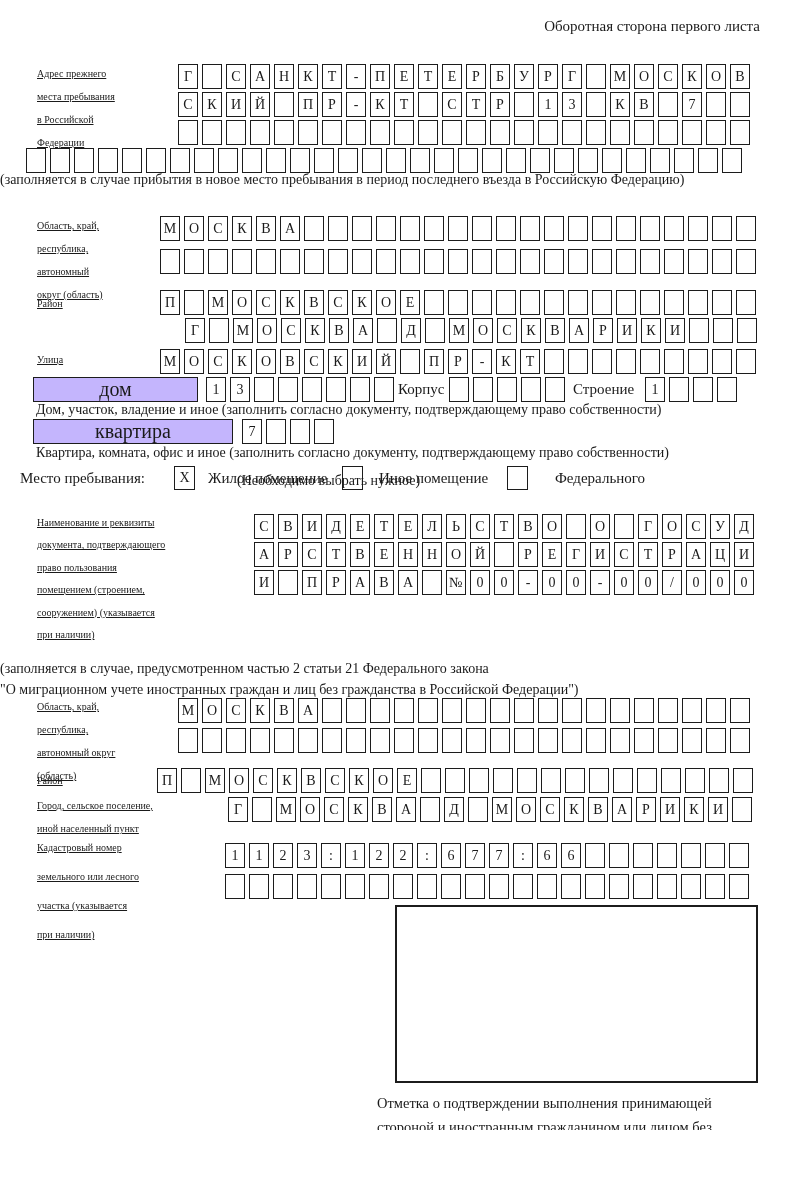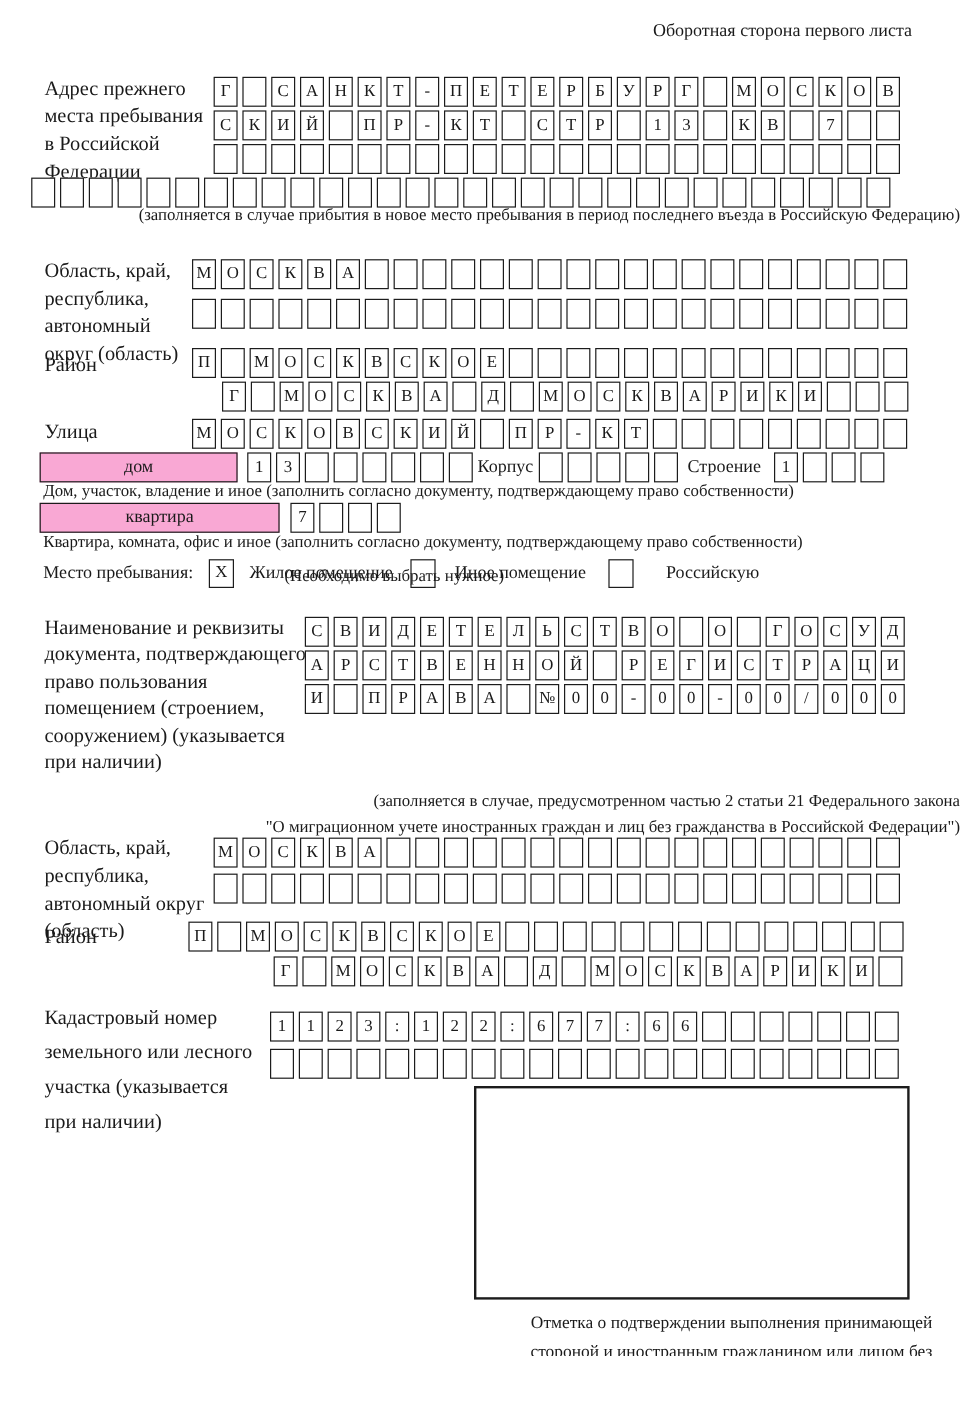--- a/index.html
+++ b/index.html
@@ -1,33 +1,33 @@
 <!DOCTYPE html>
 <html><head>
 <meta charset="utf-8">
 <style>
   html,body{margin:0;padding:0;background:#ffffff;}
   .page{
     position:relative;width:800px;height:1130px;background:#ffffff;
     font-family:"Liberation Serif","DejaVu Serif",serif;color:#1a1a1a;overflow:hidden;
   }
   .abs{position:absolute;}
-  .lbl{font-size:17px;line-height:23px;white-space:pre-line;}
+  .lbl{font-size:10px;line-height:23px;white-space:pre-line;text-decoration:underline;}
   .note{font-size:14px;white-space:pre-line;}
-  .center{text-align:right;}
+  .center{text-align:left;}
   .bold{font-weight:bold;}
   .cellrow{position:absolute;display:flex;gap:4px;}
   .cell{
     width:20px;height:25px;box-sizing:border-box;border:1.6px solid #1c1c1c;
     display:flex;align-items:center;justify-content:center;
     font-size:14px;background:#fff;flex:0 0 auto;
   }
   .labelbox{
     position:absolute;box-sizing:border-box;border:1.6px solid #1c1c1c;height:25px;
-    display:flex;align-items:center;justify-content:center;font-size:15px;background:#f9a8d4;
+    display:flex;align-items:center;justify-content:center;font-size:20px;background:#c4b5fd;
   }
   .inline-lbl{position:absolute;font-size:15px;line-height:25px;}
   .checkbox{
     position:absolute;width:21px;height:24px;box-sizing:border-box;border:1.6px solid #1c1c1c;
     display:flex;align-items:center;justify-content:center;font-size:14px;background:#fff;
   }
   .stamp-box{position:absolute;left:395px;top:905px;width:363px;height:178px;box-sizing:border-box;border:2px solid #1c1c1c;background:#fff;}
   .caption{font-size:14.5px;line-height:24px;white-space:pre-line;}
 </style>
 </head>
@@ -328,27 +328,27 @@
 
   <div class="labelbox" style="left:33px;top:419px;width:200px;text-align:center;">квартира</div>
   <div class="cellrow" style="left:242px;top:419px;">
       <span class="cell">7</span>
       <span class="cell"></span>
       <span class="cell"></span>
       <span class="cell"></span>
     </div>
   <div class="abs note" style="left:36px;top:445px;">Квартира, комната, офис и иное (заполнить согласно документу, подтверждающему право собственности)</div>
 
-  <div class="inline-lbl" style="left:36px;top:466px;">Место пребывания:</div>
+  <div class="inline-lbl" style="left:20px;top:466px;">Место пребывания:</div>
   <div class="checkbox" style="left:174px;top:466px;">X</div>
   <div class="inline-lbl" style="left:208px;top:466px;">Жилое помещение</div>
   <div class="checkbox" style="left:342px;top:466px;"></div>
   <div class="inline-lbl" style="left:379px;top:466px;">Иное помещение</div>
   <div class="checkbox" style="left:507px;top:466px;"></div>
-  <div class="inline-lbl" style="left:555px;top:466px;">Российскую</div>
+  <div class="inline-lbl" style="left:555px;top:466px;">Федерального</div>
   <div class="abs note" style="left:237px;top:473px;width:230px;text-align:left;">(Необходимо выбрать нужное)</div>
 
   <div class="abs lbl" style="left:37px;top:512px;line-height:22.4px;">Наименование и реквизиты
 документа, подтверждающего
 право пользования
 помещением (строением,
 сооружением) (указывается
 при наличии)</div>
   <div class="cellrow" style="left:254px;top:514px;">
       <span class="cell">С</span>
@@ -502,20 +502,22 @@
       <span class="cell"></span>
       <span class="cell"></span>
       <span class="cell"></span>
       <span class="cell"></span>
       <span class="cell"></span>
       <span class="cell"></span>
       <span class="cell"></span>
       <span class="cell"></span>
     </div>
 
+  <div class="abs lbl" style="left:37px;top:794px;">Город, сельское поселение,
+иной населенный пункт</div>
   <div class="cellrow" style="left:228px;top:797px;">
       <span class="cell">Г</span>
       <span class="cell"></span>
       <span class="cell">М</span>
       <span class="cell">О</span>
       <span class="cell">С</span>
       <span class="cell">К</span>
       <span class="cell">В</span>
       <span class="cell">А</span>
       <span class="cell"></span>

